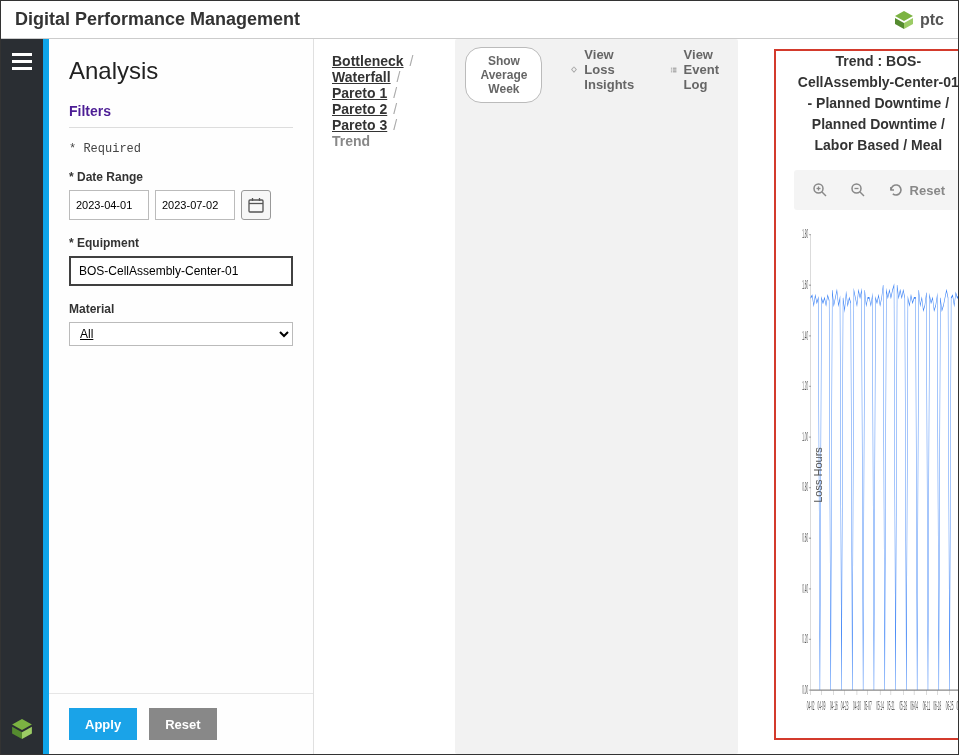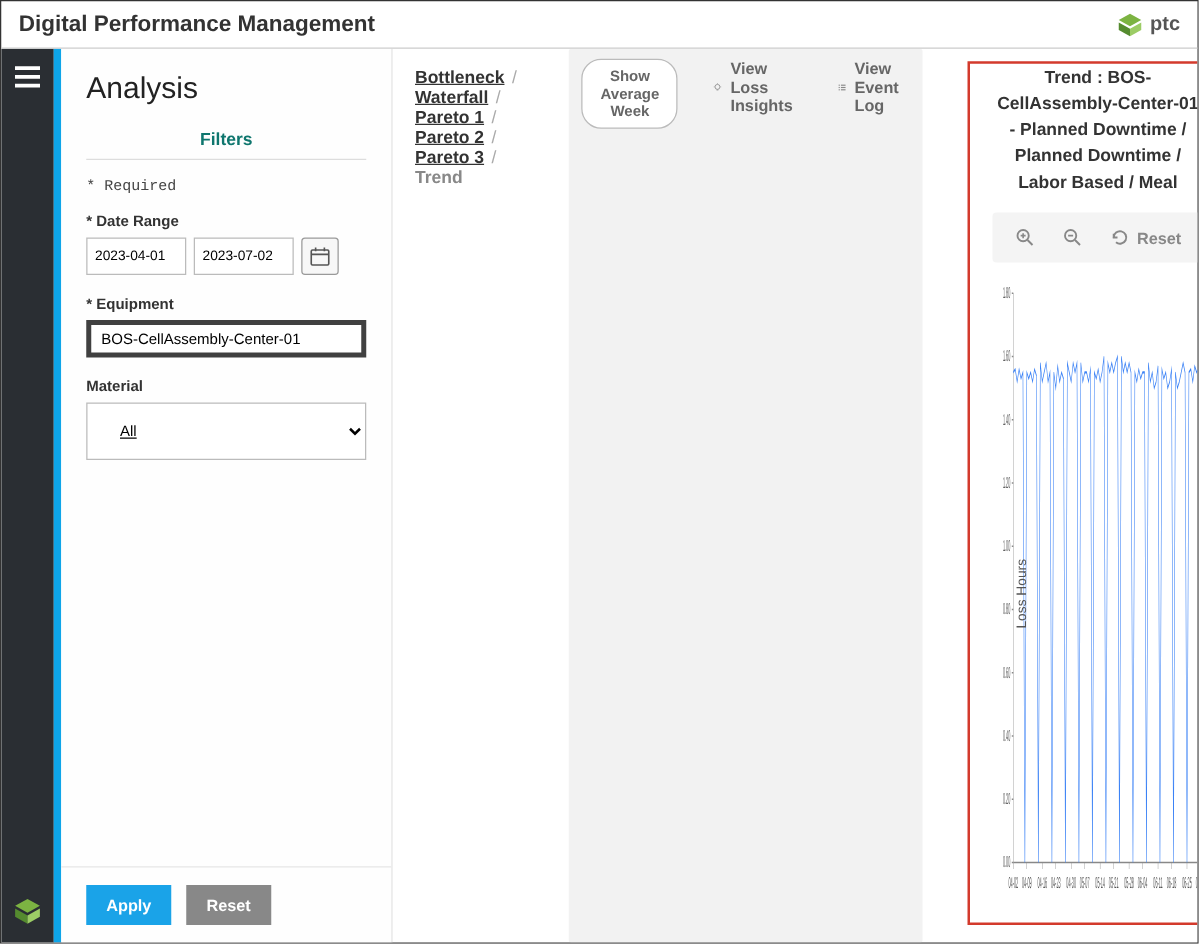--- a/index.html
+++ b/index.html
@@ -10,28 +10,28 @@
 .ptc-logo { display: flex; align-items: center; gap: 6px; color: #555; font-size: 16px; font-weight: 700; }
 .main { flex: 1; display: flex; overflow: hidden; }
 .leftrail { width: 42px; background: #2a2e33; display: flex; flex-direction: column; justify-content: space-between; align-items: center; padding: 14px 0; }
 .hamburger { display:flex; flex-direction:column; gap:4px; cursor:pointer; }
 .hamburger span { width: 20px; height: 3px; background: #fff; display:block; }
 .sidebar-wrap { display:flex; border-right:1px solid #e0e0e0;}
 .accent-strip { width: 6px; background: #0ea5e9; }
 .sidebar { width: 264px; background: #fefefe; display:flex; flex-direction:column; }
 .sidebar-inner { flex:1; padding: 18px 20px 0 20px; overflow:auto; }
 .page-title { font-size: 24px; color: #222; font-weight: 400; margin-bottom: 18px; }
-.filters-header { font-size: 14px; font-weight: 700; color: #0f766e; border-bottom: 1px solid #ddd; padding-bottom: 8px; margin-bottom: 14px; text-align: center; }
+.filters-header { font-size: 14px; font-weight: 700; color: #4c1d95; border-bottom: 1px solid #ddd; padding-bottom: 8px; margin-bottom: 14px; }
 .req-note { font-size: 12px; color: #444; margin-bottom: 14px; font-family: Liberation Mono, monospace; }
 .field-label { font-size: 12px; font-weight: 700; color: #333; margin-bottom: 6px; }
 .daterange-row { display:flex; gap:6px; align-items:center; margin-bottom: 16px; }
 .daterange-row input { width: 80px; height: 30px; font-size: 11px; padding: 0 6px; border:1px solid #bbb; background:#fff; }
 .cal-btn { width:30px; height:30px; border:1px solid #999; background:#f7f7f7; display:flex; align-items:center; justify-content:center; cursor:pointer; border-radius:3px; }
-.equip-input { width: 100%; height: 30px; font-size: 12px; padding: 0 8px; border:4px solid #404040; margin-bottom:16px; }
-.material-select { width: 100%; height: 46px; font-size: 12px; padding: 0 22px; border:1px solid #bbb; background:#fff;text-decoration:underline; }
+.equip-input { width: 100%; height: 30px; font-size: 12px; padding: 0 8px; border:2px solid #404040; margin-bottom:16px; }
+.material-select { width: 100%; height: 24px; font-size: 12px; padding: 0 6px; border:1px solid #bbb; background:#fff;text-decoration:underline; }
 .sidebar-footer { border-top:1px solid #e6e6e6; padding: 14px 20px; display:flex; gap:12px; }
 .btn { height: 32px; padding: 0 16px; border:none; border-radius:0; font-size:13px; cursor:pointer; font-weight:600; color:#fff; }
 .btn-apply { background:#1aa3e8; }
 .btn-reset { background:#888; }
 .content { flex:1; display:flex; flex-direction:row; overflow:hidden; }
 .breadcrumb-bar { padding: 14px 18px 10px 18px; font-size: 14px; color:#666; }
 .breadcrumb-bar .crumb { color:#333; font-weight:700; text-decoration: underline; cursor:pointer; }
 .breadcrumb-bar .crumb.disabled { color:#888; text-decoration:none; font-weight:600; cursor:default; }
 .breadcrumb-bar .sep { margin: 0 6px; color:#aaa; }
 .toolbar { margin: 0 18px; background:#f2f2f2; padding: 8px 10px; display:flex; align-items:flex-start; gap: 28px; border-radius:2px; }

